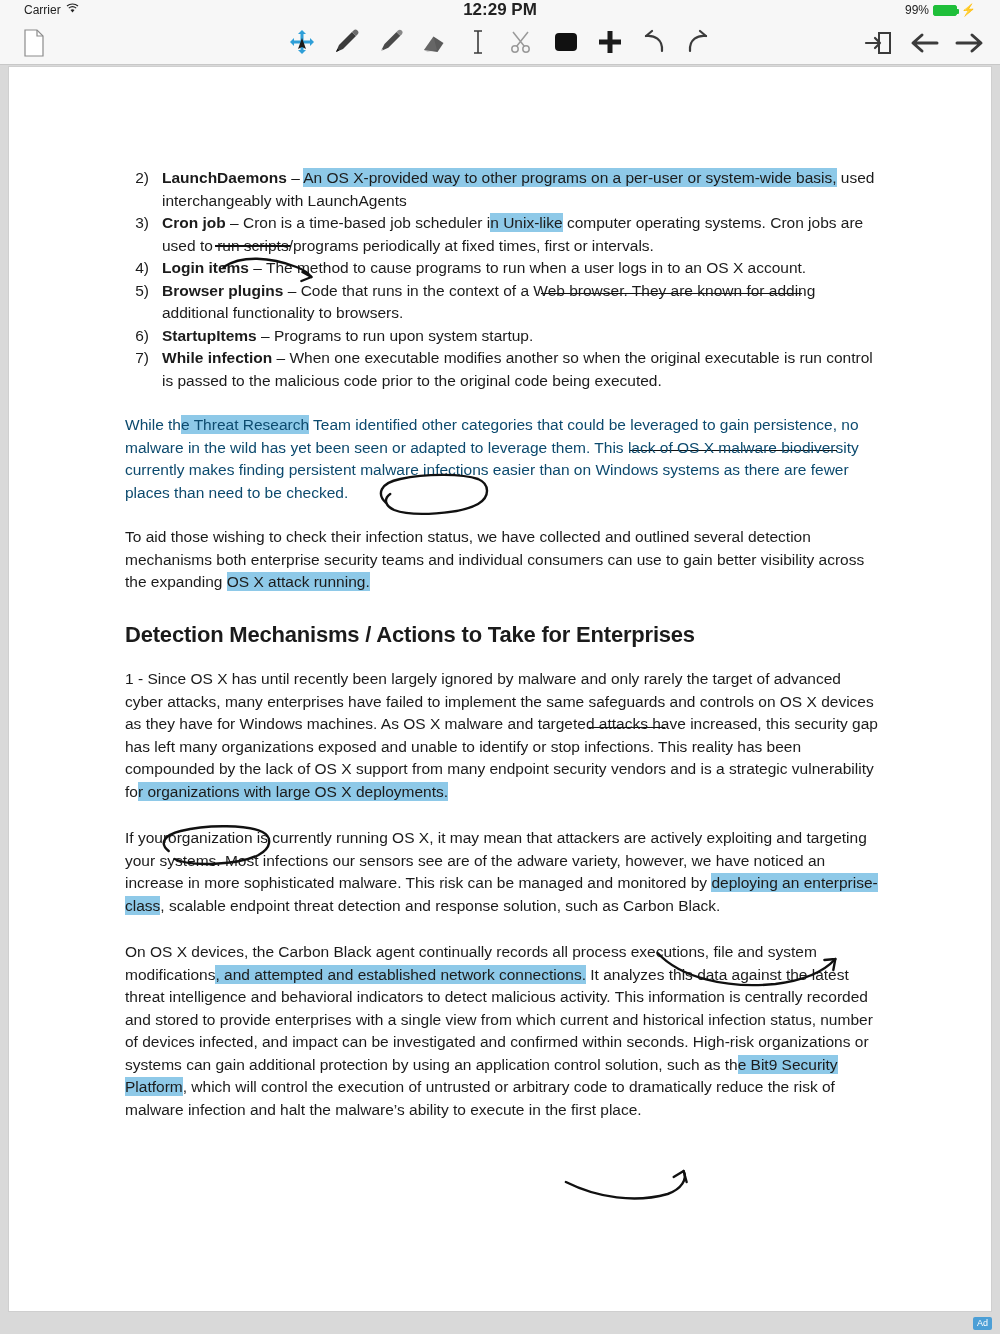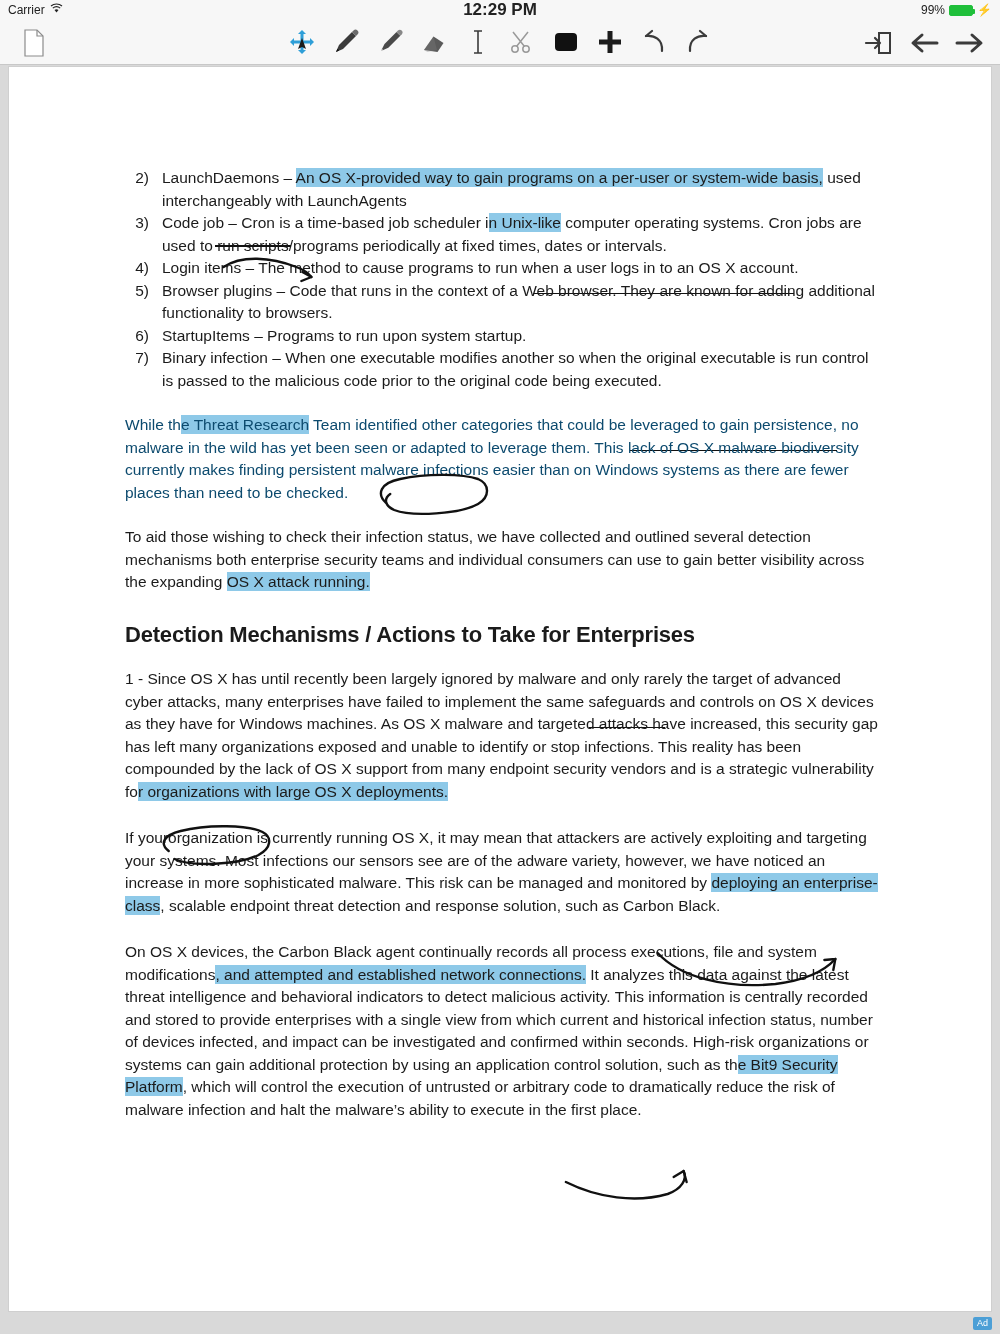--- a/index.html
+++ b/index.html
@@ -16,21 +16,21 @@
   }
 
   
   .status-bar {
     height: 20px;
     background: #f7f7f7;
     display: flex;
     align-items: center;
     font-size: 12px;
     color: #222;
-    padding: 0 8px;
+    padding: 0 24px;
     position: relative;
     box-sizing: border-box;
   }
   .status-left {
     display: flex;
     align-items: center;
     gap: 5px;
   }
   .status-center {
     position: absolute;
@@ -148,21 +148,21 @@
     position: relative;
     padding-left: 37px;
     margin: 0 0 0 0;
   }
   ol.numlist li .num {
     position: absolute;
     left: 0;
     width: 24px;
     text-align: right;
   }
-  b, .bold { font-weight: normal; }
+  b, .bold { font-weight: bold; }
 
   p.para {
     margin: 16px 0 0 0;
   }
   p.para.gray { color: #0c4a6e; }
 
   h2.section {
     font-size: 22px;
     font-weight: bold;
     margin: 30px 0 22px 0;
@@ -357,46 +357,46 @@
   </div>
 </div>
 
 <div class="page-wrap">
   <div class="doc">
 
     <ol class="numlist">
 
       <li>
         <span class="num">2)</span>
-        <span class="bold">LaunchDaemons</span><span> – </span><span class="hl">An OS X-provided way to gain programs on a per-user or system-wide basis,</span><span> used interchangeably with LaunchAgents</span>
+        <span class="bold">LaunchDaemons</span><span> – </span><span class="hl">An OS X-provided way to other programs on a per-user or system-wide basis,</span><span> used interchangeably with LaunchAgents</span>
       </li>
 
       <li>
         <span class="num">3)</span>
-        <span class="bold">Code job</span><span> – </span><span>Cron is a time-based job scheduler i</span><span class="hl">n Unix-like</span><span> computer operating systems. Cron jobs are used to </span><span class="strike-hand">run scripts</span><span>/programs periodically at fixed times, dates or intervals.</span>
+        <span class="bold">Cron job</span><span> – </span><span>Cron is a time-based job scheduler i</span><span class="hl">n Unix-like</span><span> computer operating systems. Cron jobs are used to </span><span class="strike-hand">run scripts</span><span>/programs periodically at fixed times, first or intervals.</span>
       </li>
 
       <li>
         <span class="num">4)</span>
         <span class="bold">Login items</span><span> – </span><span>The method to cause programs to run w</span><span class="ul-hand">hen a user logs in to an OS X account</span><span>.</span>
       </li>
 
       <li>
         <span class="num">5)</span>
         <span class="bold">Browser plugins</span><span> – </span><span>Code that runs in the context of a Web browser. They are known for adding additional functionality to browsers.</span>
       </li>
 
       <li>
         <span class="num">6)</span>
         <span class="bold">StartupItems</span><span> – </span><span>Programs to run upon system startup.</span>
       </li>
 
       <li>
         <span class="num">7)</span>
-        <span class="bold">Binary infection</span><span> – </span><span>When one executable modifies another so when the original executable is run control is passed to the malicious code prior to the original code being executed.</span>
+        <span class="bold">While infection</span><span> – </span><span>When one executable modifies another so when the original executable is run control is passed to the malicious code prior to the original code being executed.</span>
       </li>
 
     </ol>
 
     <p class="para gray" style="margin-top:22px"><span>While th</span><span class="hl">e Threat Research</span><span> Team identified other categories that could be </span><span class="ul-hand">leveraged to gain persistence,</span><span> no malware in the wild has yet been seen or adapted to leverage them. This lack of OS X malware biodiversity currently makes finding persistent malware infections easier than on Windows systems as there are fewer places than need to be checked.</span></p>
 
     <p class="para" style="margin-top:22px"><span>To aid those wishing to check their infection status, we have collected and outlined several detection mechanisms both enterprise security teams and individual consumers can use to gain better visibility across the expanding </span><span class="hl">OS X attack running.</span></p>
 
     <h2 class="section">Detection Mechanisms / Actions to Take for Enterprises</h2>
 

